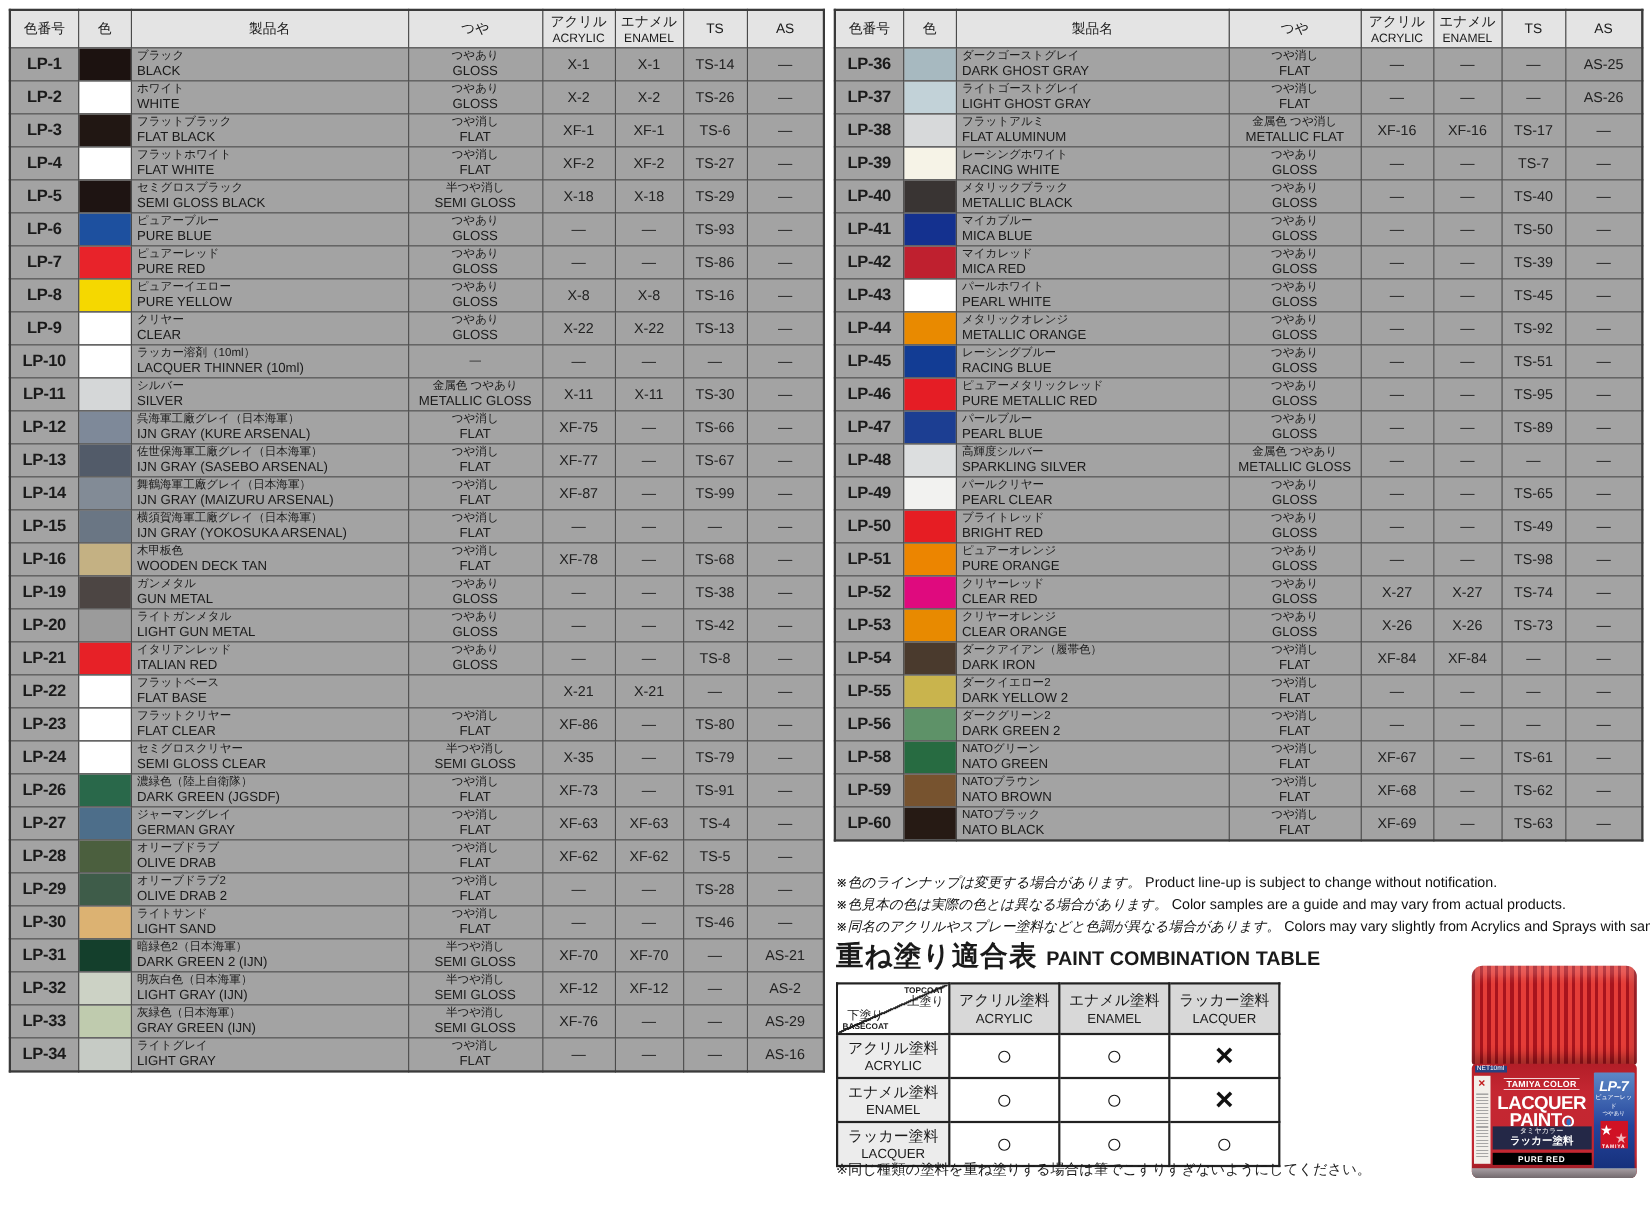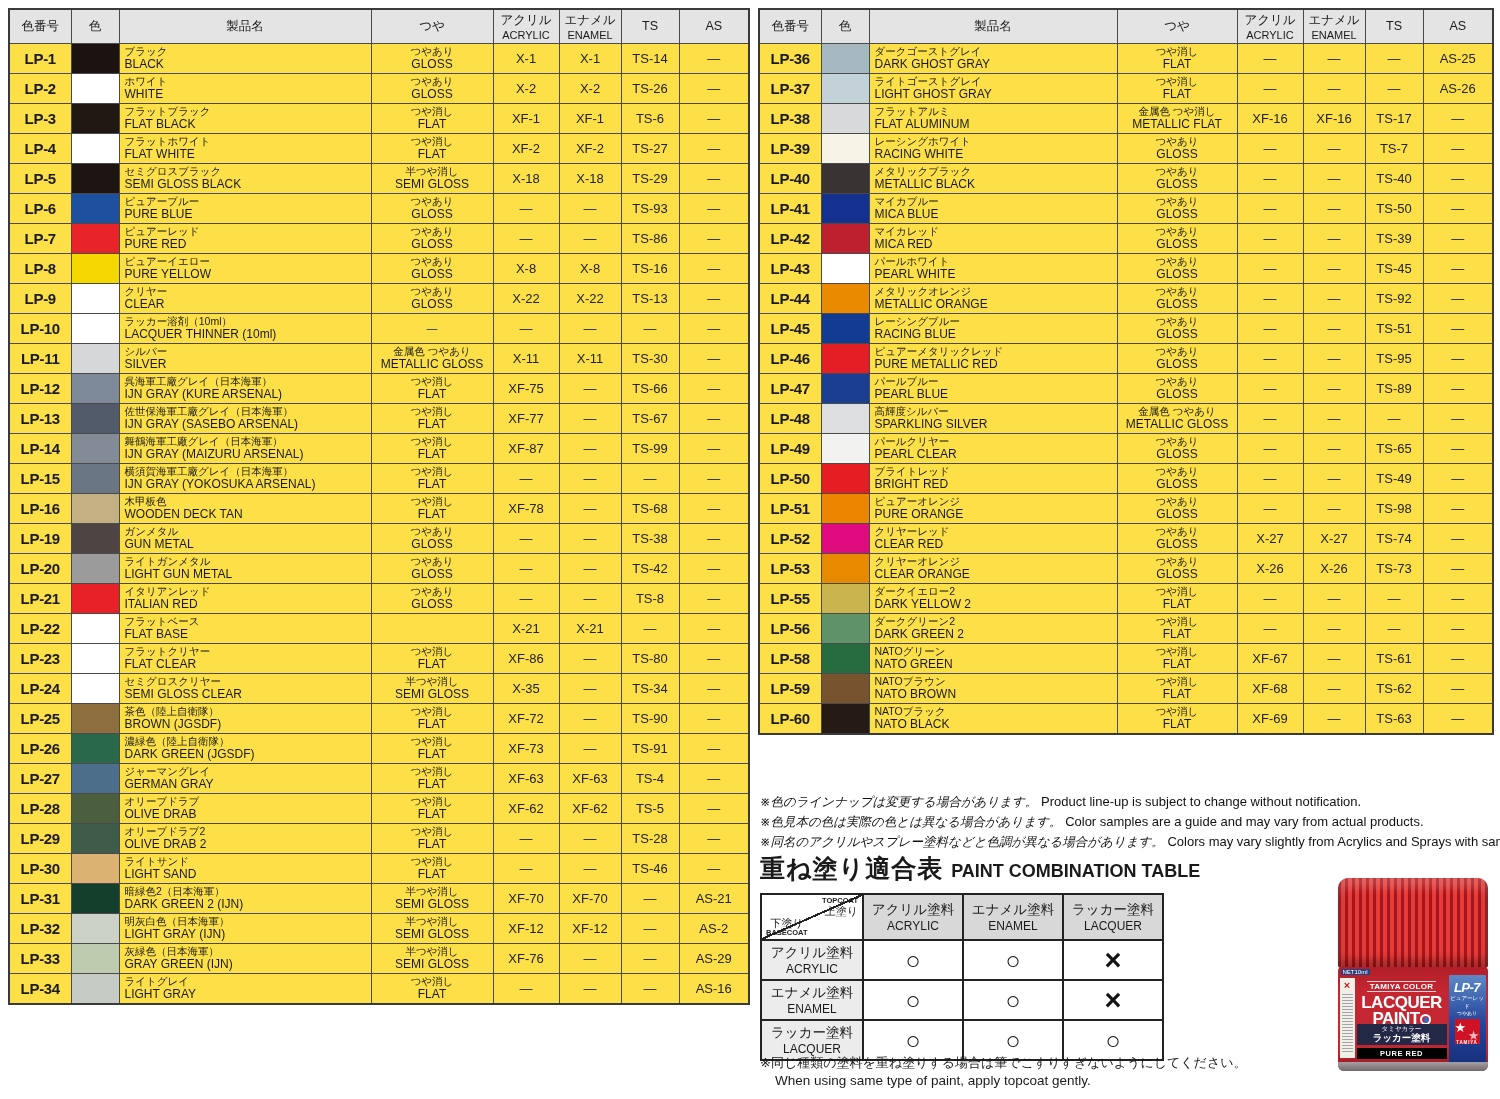--- a/index.html
+++ b/index.html
@@ -3,21 +3,21 @@
 <meta charset="utf-8">
 <style>
   * { margin:0; padding:0; box-sizing:border-box; }
   html,body { background:#ffffff; }
   body {
     width:1500px; height:1099px; position:relative; overflow:hidden;
     font-family:"Liberation Sans","DejaVu Sans",sans-serif; color:#1a1a1a;
   }
 
   
-  table.paint { border-collapse:collapse; table-layout:fixed; position:absolute; top:8px; background:#fde047; border:2px solid #3a3a3a; }
+  table.paint { border-collapse:collapse; table-layout:fixed; position:absolute; top:8px; background:#a3a3a3; border:2px solid #3a3a3a; }
   #table-left  { left:8px;   width:740px; }
   #table-right { left:758px; width:734px; }
   table.paint th, table.paint td { border:1px solid #4a4a4a; overflow:hidden; }
   table.paint thead tr { height:34px; }
   table.paint tbody tr { height:30px; }
   table.paint th { background:#e4e4e4; font-weight:normal; font-size:12.5px; text-align:center; }
   table.paint th .sub { display:block; font-size:11px; margin-top:0px; }
   td.c-no { font-weight:bold; font-size:15px; text-align:center; letter-spacing:-0.3px; }
   td.c-sw { padding:0; }
   td.c-sw .sw { width:100%; height:29px; }
@@ -518,39 +518,21 @@
         <td class="c-name">
           <div class="jp">セミグロスクリヤー</div>
           <div class="en">SEMI GLOSS CLEAR</div>
         </td>
         <td class="c-gloss">
           <div class="jp">半つや消し</div>
           <div class="en">SEMI GLOSS</div>
         </td>
         <td class="c-code">X-35</td>
         <td class="c-code">—</td>
-        <td class="c-code">TS-34</td>
-        <td class="c-code">—</td>
-      </tr>
-      <tr>
-        <td class="c-no">LP-25</td>
-        <td class="c-sw">
-          <div class="sw" style="background:#8c6e3f"></div>
-        </td>
-        <td class="c-name">
-          <div class="jp">茶色（陸上自衛隊）</div>
-          <div class="en">BROWN (JGSDF)</div>
-        </td>
-        <td class="c-gloss">
-          <div class="jp">つや消し</div>
-          <div class="en">FLAT</div>
-        </td>
-        <td class="c-code">XF-72</td>
-        <td class="c-code">—</td>
-        <td class="c-code">TS-90</td>
+        <td class="c-code">TS-79</td>
         <td class="c-code">—</td>
       </tr>
       <tr>
         <td class="c-no">LP-26</td>
         <td class="c-sw">
           <div class="sw" style="background:#29684a"></div>
         </td>
         <td class="c-name">
           <div class="jp">濃緑色（陸上自衛隊）</div>
           <div class="en">DARK GREEN (JGSDF)</div>
@@ -1050,20 +1032,38 @@
           <div class="jp">クリヤーオレンジ</div>
           <div class="en">CLEAR ORANGE</div>
         </td>
         <td class="c-gloss">
           <div class="jp">つやあり</div>
           <div class="en">GLOSS</div>
         </td>
         <td class="c-code">X-26</td>
         <td class="c-code">X-26</td>
         <td class="c-code">TS-73</td>
+        <td class="c-code">—</td>
+      </tr>
+      <tr>
+        <td class="c-no">LP-54</td>
+        <td class="c-sw">
+          <div class="sw" style="background:#4a3a2d"></div>
+        </td>
+        <td class="c-name">
+          <div class="jp">ダークアイアン（履帯色）</div>
+          <div class="en">DARK IRON</div>
+        </td>
+        <td class="c-gloss">
+          <div class="jp">つや消し</div>
+          <div class="en">FLAT</div>
+        </td>
+        <td class="c-code">XF-84</td>
+        <td class="c-code">XF-84</td>
+        <td class="c-code">—</td>
         <td class="c-code">—</td>
       </tr>
       <tr>
         <td class="c-no">LP-55</td>
         <td class="c-sw">
           <div class="sw" style="background:#c9b44d"></div>
         </td>
         <td class="c-name">
           <div class="jp">ダークイエロー2</div>
           <div class="en">DARK YELLOW 2</div>
@@ -1221,21 +1221,20 @@
         </td>
       <td class="mark">○</td>
       <td class="mark">○</td>
       <td class="mark">○</td>
     </tr>
   </tbody>
 </table>
 
 <div id="combo-footnote">
   <span class="jp">※同じ種類の塗料を重ね塗りする場合は筆でこすりすぎないようにしてください。</span>
-  <span class="en">When using same type of paint, apply topcoat gently.</span>
 </div>
 
 <div id="bottle">
   <div class="cap"></div>
   <div class="bottle-body">
     <span class="net-label">NET10ml</span>
     <div class="strip-left">
       <span class="x-mark">×</span>
       <div class="micro-lines"></div>
     </div>

